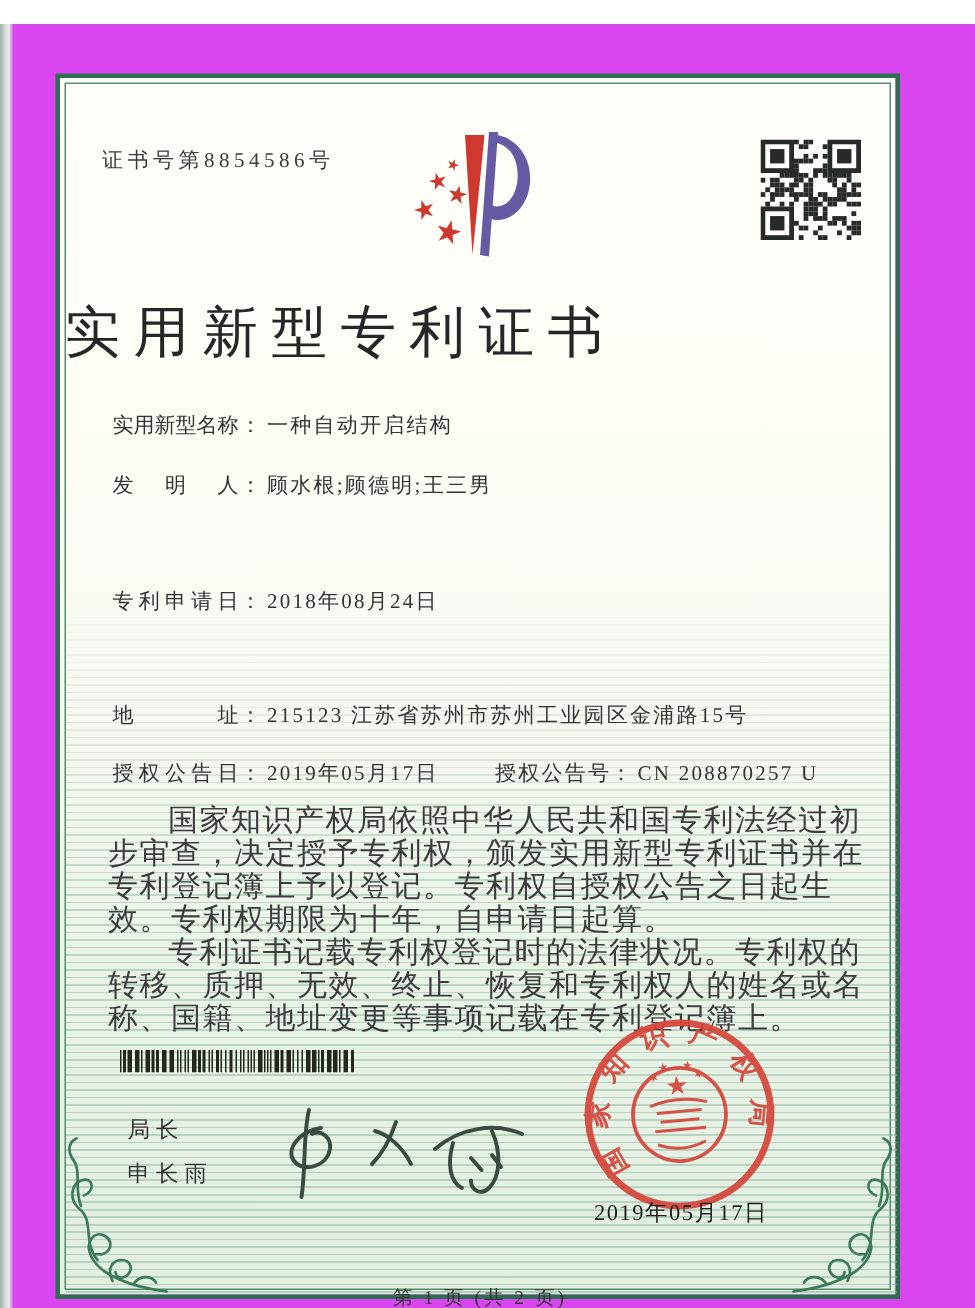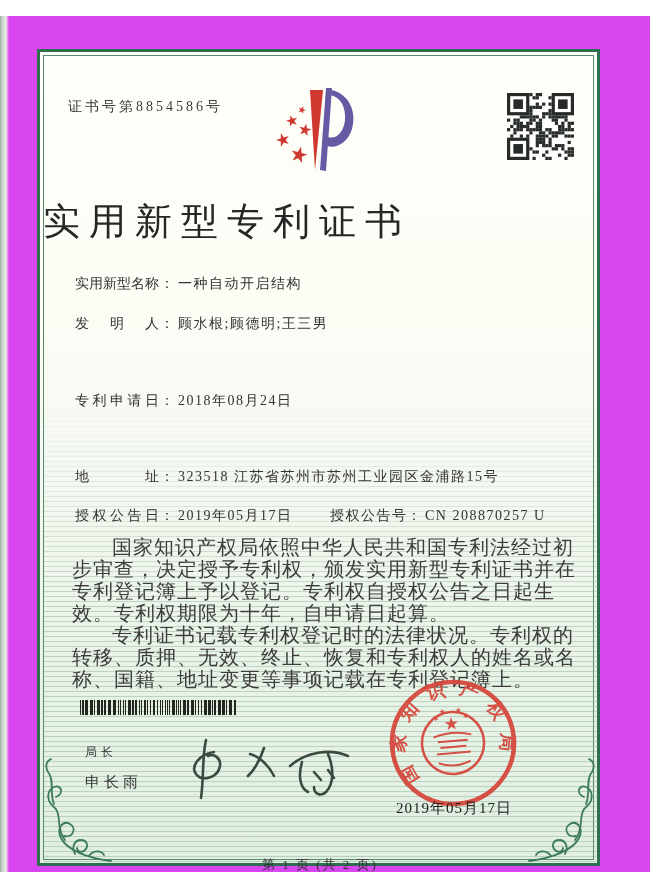--- a/index.html
+++ b/index.html
@@ -44,21 +44,21 @@
   .fcolon{display:inline-block;margin:0 4px 0 1px;}
   .fvalue{letter-spacing:1.5px;}
   .pair2{position:absolute;left:255px;top:0;}
 
   .bodytext{position:absolute;left:72px;top:520px;width:510px;font-size:20px;
     line-height:22px;letter-spacing:1px;color:#3c3c3c;}
   .bodytext p{text-indent:2em;}
 
   .barcode{position:absolute;left:80px;top:684px;}
 
-  .director-title{position:absolute;left:85px;top:728px;font-size:12px;letter-spacing:4px;color:#333;}
+  .director-title{position:absolute;left:85px;top:728px;font-size:15px;letter-spacing:4px;color:#333;}
   .director-name{position:absolute;left:85px;top:757px;font-size:15px;letter-spacing:4px;color:#333;}
   .sig{position:absolute;left:178px;top:710px;}
 
   .seal{position:absolute;left:382px;top:656px;opacity:.93;}
   .seal-date{position:absolute;left:396px;top:783px;font-size:15px;letter-spacing:1px;color:#1d1d1d;}
 
   .footer{position:absolute;left:43px;top:840px;width:554px;text-align:center;
     font-size:13px;letter-spacing:2px;color:#333;}
 
   .flourish{position:absolute;top:742px;}
@@ -251,21 +251,21 @@
   <div class="frow" style="top:259px">
     <span class="flabel">实用新型名称</span><span class="fcolon">：</span><span class="fvalue">一种自动开启结构</span>
   </div>
   <div class="frow" style="top:299px">
     <span class="flabel">发明人</span><span class="fcolon">：</span><span class="fvalue">顾水根;顾德明;王三男</span>
   </div>
   <div class="frow" style="top:376px">
     <span class="flabel">专利申请日</span><span class="fcolon">：</span><span class="fvalue">2018年08月24日</span>
   </div>
   <div class="frow" style="top:452px">
-    <span class="flabel">地址</span><span class="fcolon">：</span><span class="fvalue">323518 江苏省苏州市苏州工业园区金浦路15号</span>
+    <span class="flabel">地址</span><span class="fcolon">：</span><span class="fvalue">215123 江苏省苏州市苏州工业园区金浦路15号</span>
   </div>
   <div class="frow" style="top:491px;width:520px">
     <span class="flabel">授权公告日</span><span class="fcolon">：</span><span class="fvalue">2019年05月17日</span>
     <span class="pair2">
       <span class="flabel" style="width:76px">授权公告号</span><span class="fcolon">：</span><span class="fvalue">CN 208870257 U</span>
     </span>
   </div>
 
   <div class="bodytext">
     <p>国家知识产权局依照中华人民共和国专利法经过初步审查，决定授予专利权，颁发实用新型专利证书并在专利登记簿上予以登记。专利权自授权公告之日起生效。专利权期限为十年，自申请日起算。</p>

